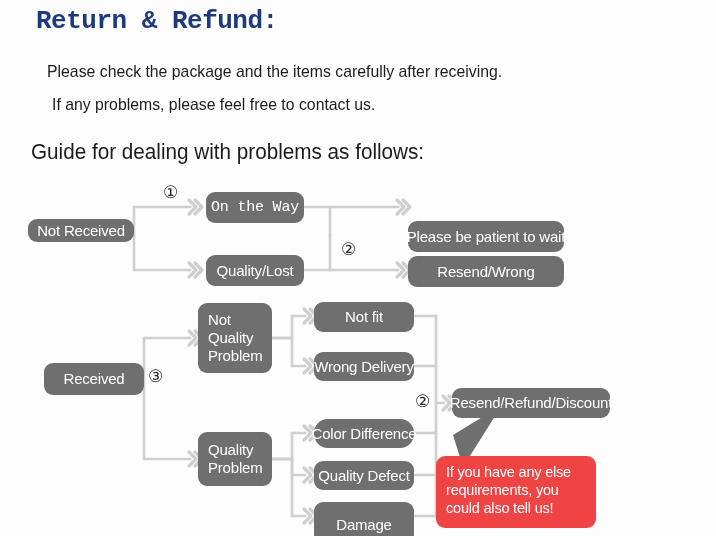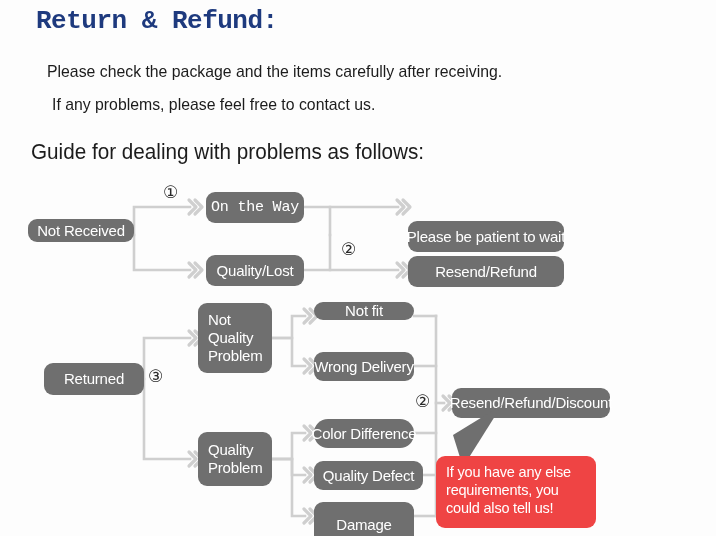--- a/index.html
+++ b/index.html
@@ -200,38 +200,38 @@
     </svg>
 
     <div class="node" style="left:28px;  top:219px; width:106px; height:23px;">Not Received</div>
 
     <div class="node" style="left:206px; top:192px; width:98px;  height:31px;font-family:Liberation Mono, monospace;">On the Way</div>
 
     <div class="node" style="left:206px; top:255px; width:98px;  height:31px;">Quality/Lost</div>
 
     <div class="node" style="left:408px; top:193px; width:156px; height:31px;margin-top:28px;">Please be patient to wait</div>
 
-    <div class="node" style="left:408px; top:256px; width:156px; height:31px;">Resend/Refund</div>
-
-    <div class="node" style="left:44px;  top:363px; width:100px; height:32px;">Returned</div>
+    <div class="node" style="left:408px; top:256px; width:156px; height:31px;">Resend/Wrong</div>
+
+    <div class="node" style="left:44px;  top:363px; width:100px; height:32px;">Received</div>
 
     <div class="node multiline" style="left:198px; top:303px; width:74px;  height:70px; white-space:pre-line;">Not
 Quality
 Problem</div>
 
     <div class="node multiline" style="left:198px; top:432px; width:74px;  height:54px; white-space:pre-line;">Quality
 Problem</div>
 
-    <div class="node" style="left:314px; top:302px; width:100px; height:18px;">Not fit</div>
+    <div class="node" style="left:314px; top:302px; width:100px; height:30px;">Not fit</div>
 
     <div class="node" style="left:314px; top:352px; width:100px; height:29px;">Wrong Delivery</div>
 
     <div class="node" style="left:314px; top:419px; width:100px; height:29px;border-radius:14px;">Color Difference</div>
 
-    <div class="node" style="left:314px; top:461px; width:109px; height:29px;">Quality Defect</div>
+    <div class="node" style="left:314px; top:461px; width:100px; height:29px;">Quality Defect</div>
 
     <div class="node" style="left:314px; top:502px; width:100px; height:45px;">Damage</div>
 
     <div class="node" style="left:452px; top:388px; width:158px; height:30px;">Resend/Refund/Discount</div>
 
     <div class="step-marker" style="left:163px; top:184px;">①</div>
 
     <div class="step-marker" style="left:341px; top:241px;">②</div>
 
     <div class="step-marker" style="left:148px; top:368px;">③</div>

